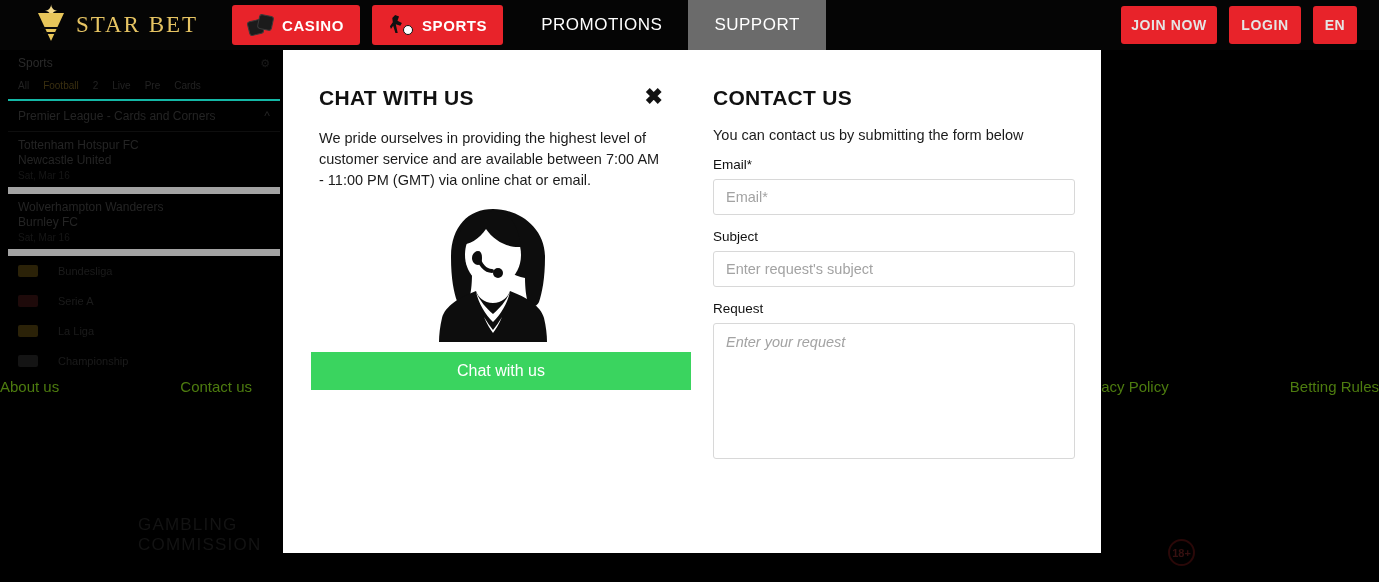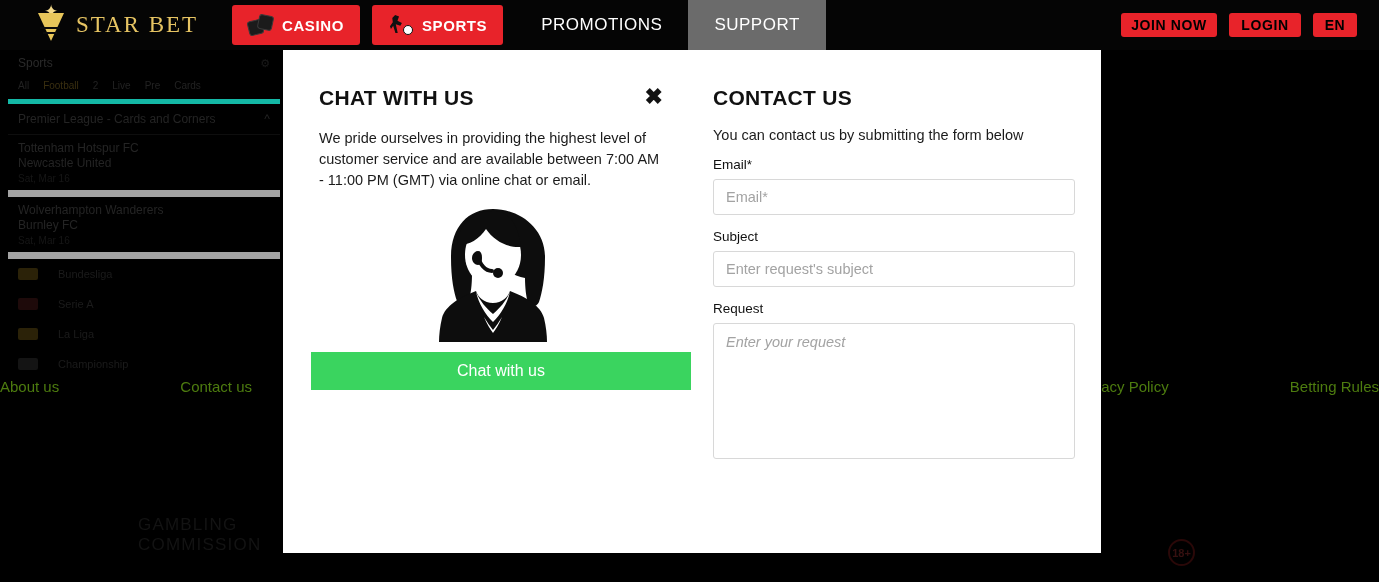--- a/index.html
+++ b/index.html
@@ -57,41 +57,41 @@
   .ico-run::before {
     content: ""; position: absolute; left: 2px; top: 1px; width: 13px; height: 18px;
     background: #111; clip-path: polygon(40% 0,70% 8%,58% 32%,92% 45%,80% 60%,45% 52%,60% 100%,42% 100%,25% 60%,8% 78%,0 62%,22% 40%,18% 16%);
   }
   .ico-run::after {
     content: ""; position: absolute; right: 1px; bottom: 1px;
     width: 8px; height: 8px; border-radius: 50%; background: #fff; border: 1px solid #111;
   }
   .header-right { margin-left: auto; display: flex; align-items: center; gap: 12px; margin-right: 22px; }
   .hbtn {
-    background: #e8232a; color: #000000; font-size: 14px; font-weight: bold;
-    letter-spacing: .6px; border-radius: 3px; height: 24px;
+    background: #e8232a; color: #e5e5e5; font-size: 14px; font-weight: bold;
+    letter-spacing: .6px; border-radius: 3px; height: 38px;
     display: flex; align-items: center; justify-content: center;
   }
   .hbtn.join { width: 96px; }
   .hbtn.login { width: 72px; }
   .hbtn.lang { width: 44px; }
 
   
   .bg-layer { position: absolute; top: 50px; left: 0; width: 1379px; height: 532px; background: #000; }
   .sidebar {
     position: absolute; left: 8px; top: 0px; width: 272px;
     color: #1a1a1a; font-size: 11px;
   }
   .sb-row-top { display: flex; justify-content: space-between; align-items: center; padding: 6px 10px; }
   .sb-title { color: #2a2a2a; font-size: 12px; }
   .sb-chips { display: flex; gap: 14px; padding: 4px 10px 8px; color: #222; font-size: 10px; }
   .sb-chip.gold { color: #3a2f10; }
   .sb-league {
     display: flex; justify-content: space-between; padding: 8px 10px;
-    color: #242424; font-size: 12px; border-top: 5px solid #14b8a6; border-bottom: 1px solid #0e0e0e;
+    color: #242424; font-size: 12px; border-top: 2px solid #14b8a6; border-bottom: 1px solid #0e0e0e;
   }
   .sb-match { padding: 6px 10px; border-bottom: 7px solid #a3a3a3; }
   .sb-team { color: #242424; font-size: 12px; line-height: 15px; }
   .sb-date { color: #161616; font-size: 10px; margin-top: 2px; }
   .sb-link { display: flex; align-items: center; gap: 20px; padding: 9px 10px; }
   .sb-flag { width: 20px; height: 12px; border-radius: 2px; }
   .sb-link-label { color: #1b1b1b; font-size: 11px; }
 
   
   .footer-links {

